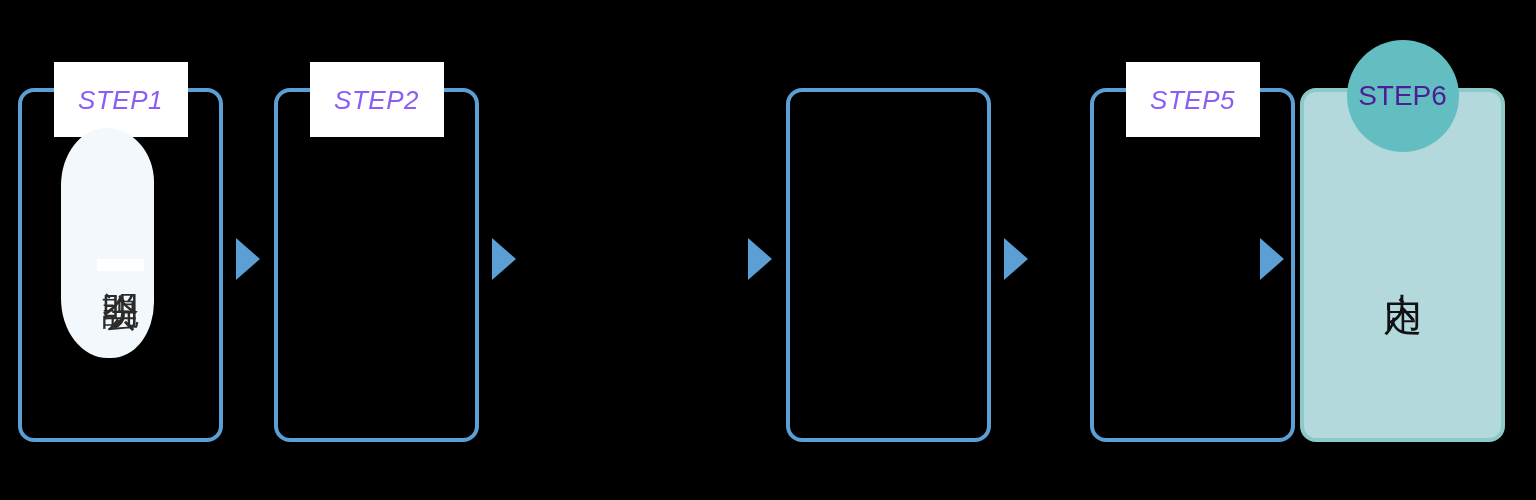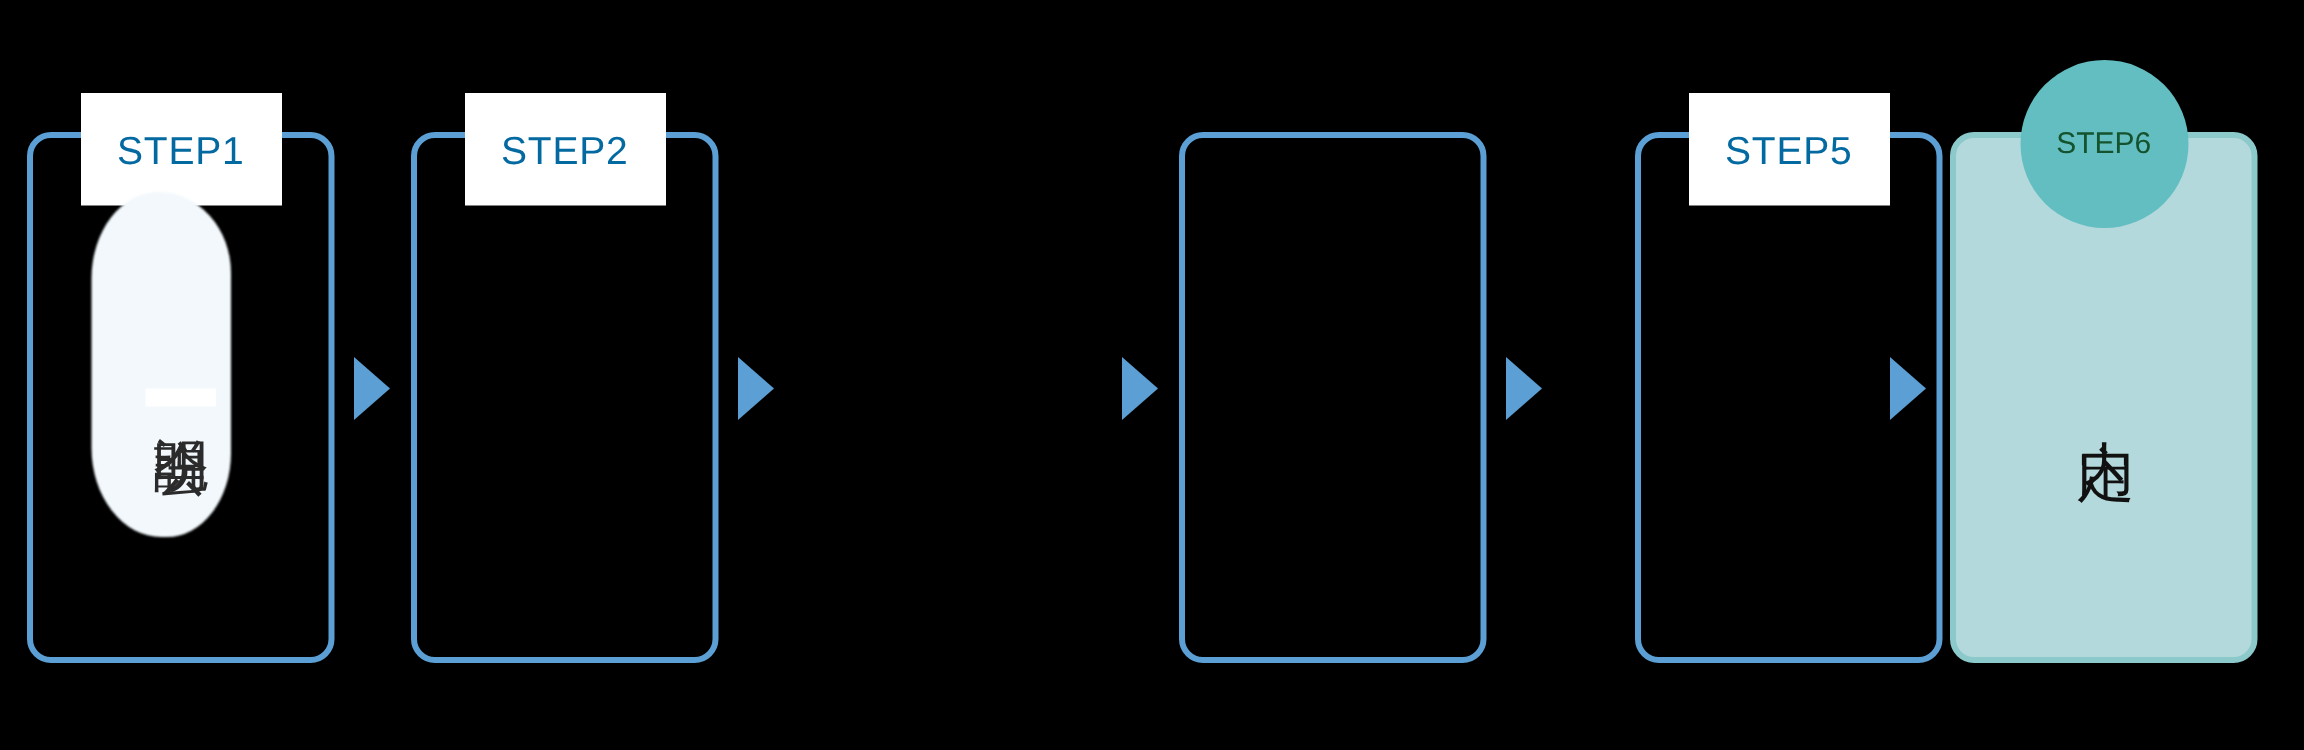--- a/index.html
+++ b/index.html
@@ -45,45 +45,46 @@
     left: 50%;
     transform: translateX(-50%);
     width: 134px;
     height: 75px;
     background: #ffffff;
     display: flex;
     align-items: center;
     justify-content: center;
   }
   .step-plate-text {
-    color: #0369a1;
+    color: #8b5cf6;
     font-size: 26px;
     font-weight: 400;
     letter-spacing: 0.5px;
     line-height: 1;
     white-space: nowrap;
+    font-style: italic;
   }
 
   
   .step-badge {
     position: absolute;
     top: -52px;
     left: 50%;
     transform: translateX(-50%);
     width: 112px;
     height: 112px;
     border-radius: 50%;
     background: #63bec1;
     display: flex;
     align-items: center;
     justify-content: center;
   }
   .step-badge-text {
-    color: #14532d;
-    font-size: 20px;
+    color: #4c1d95;
+    font-size: 28px;
     font-weight: 400;
     line-height: 1;
     white-space: nowrap;
   }
 
   
   .step-body {
     position: absolute;
     top: 0;
     left: 0;

